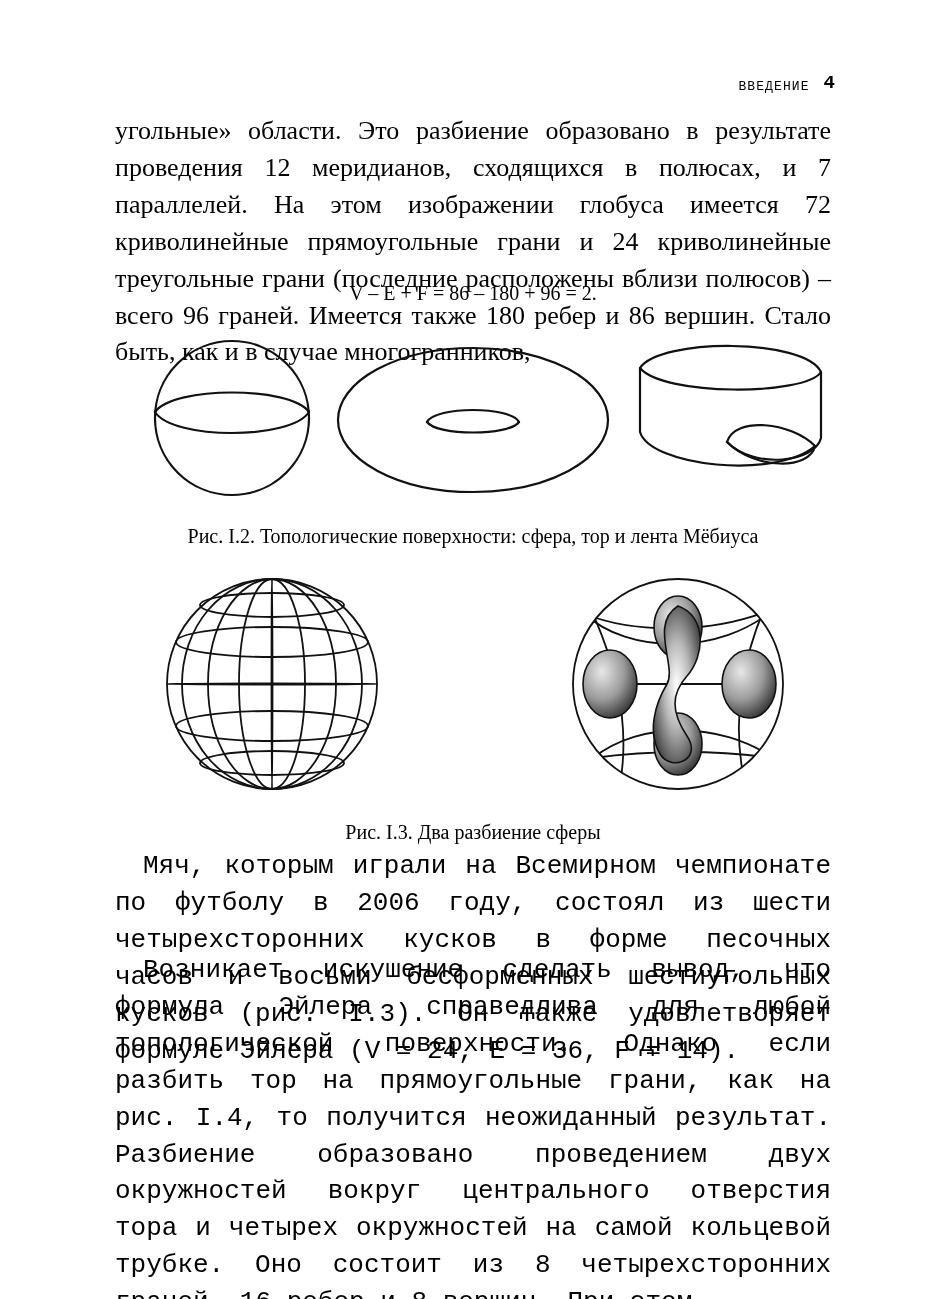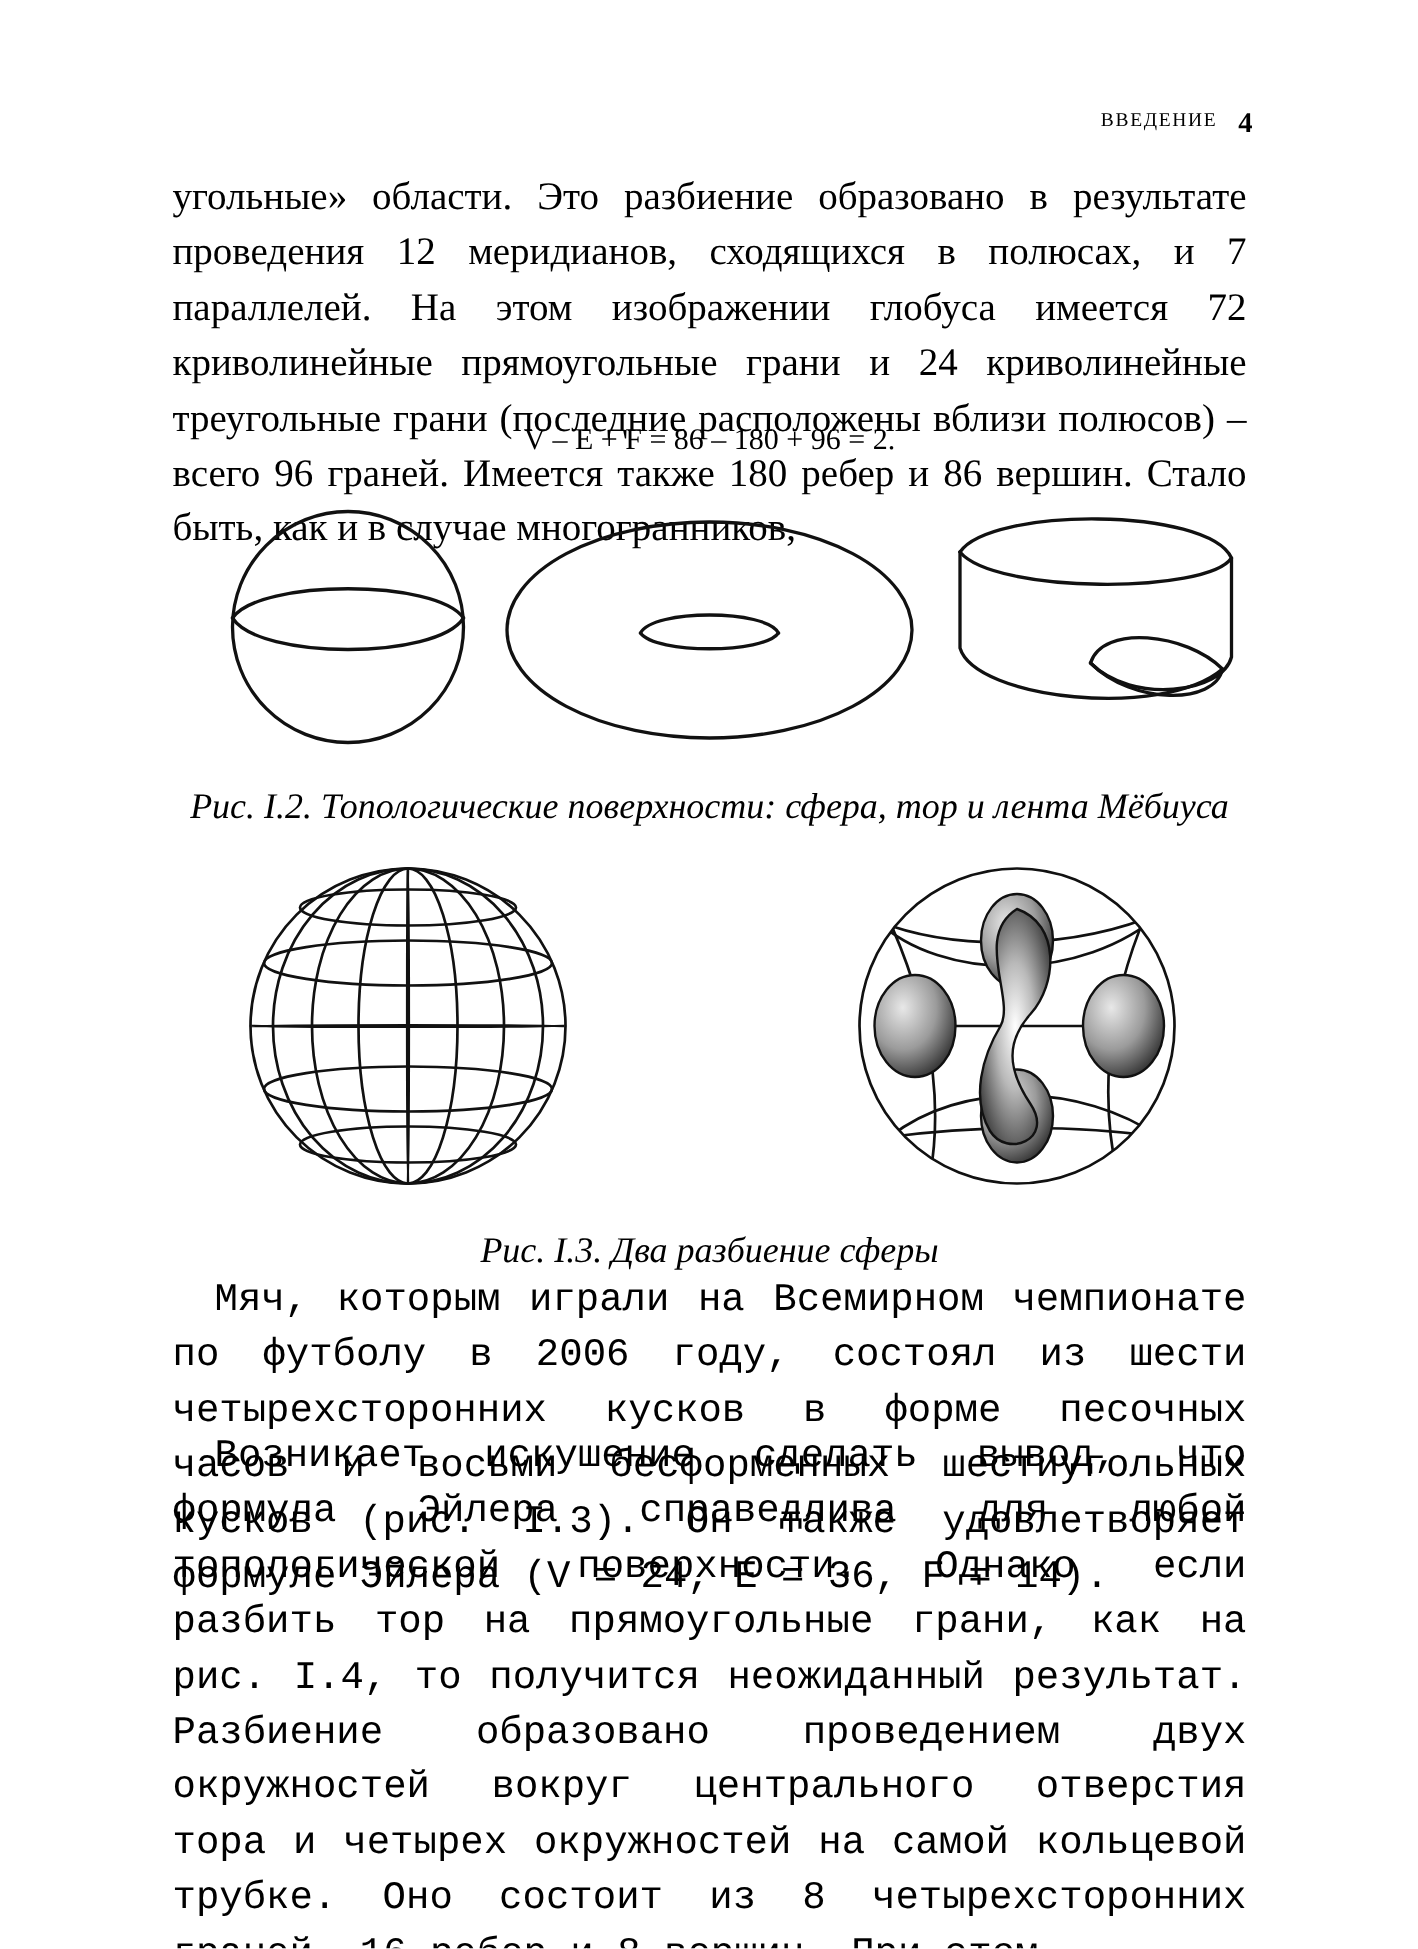--- a/index.html
+++ b/index.html
@@ -14,23 +14,23 @@
     background: #ffffff;
     font-family: "Liberation Serif", serif;
     color: #000000;
     overflow: hidden;
   }
   .header {
     position: absolute;
     top: 72px;
     right: 110px;
     display: flex;
-    align-items: flex-start;
+    align-items: flex-end;
     gap: 14px;
-    font-family: Liberation Serif, serif;
+    font-family: Liberation Mono, monospace;
   }
   .header .running-title {
     font-size: 13px;
     letter-spacing: 1.1px;
     text-transform: uppercase;
   }
   .header .page-number {
     font-size: 19px;
     font-weight: bold;
   }
@@ -58,23 +58,22 @@
 
   .figure {
     position: absolute;
     left: 115px;
     width: 716px;
   }
   .fig-1 { top: 330px; }
   .fig-2 { top: 572px; }
   .caption {
     text-align: center;
-    font-size: 24px;
+    font-size: 20px;
     margin-top: 6px;
-    font-style: italic;
   }
   .fig-1 .caption { margin-top: 10px; }
   .fig-2 .caption { margin-top: 14px; }
 
   .para-2 { top: 848px; }
   .para-3 { top: 952px; }
   .para-4 { top: 1150px; }
 
   svg { display: block; }
   .stroke {

